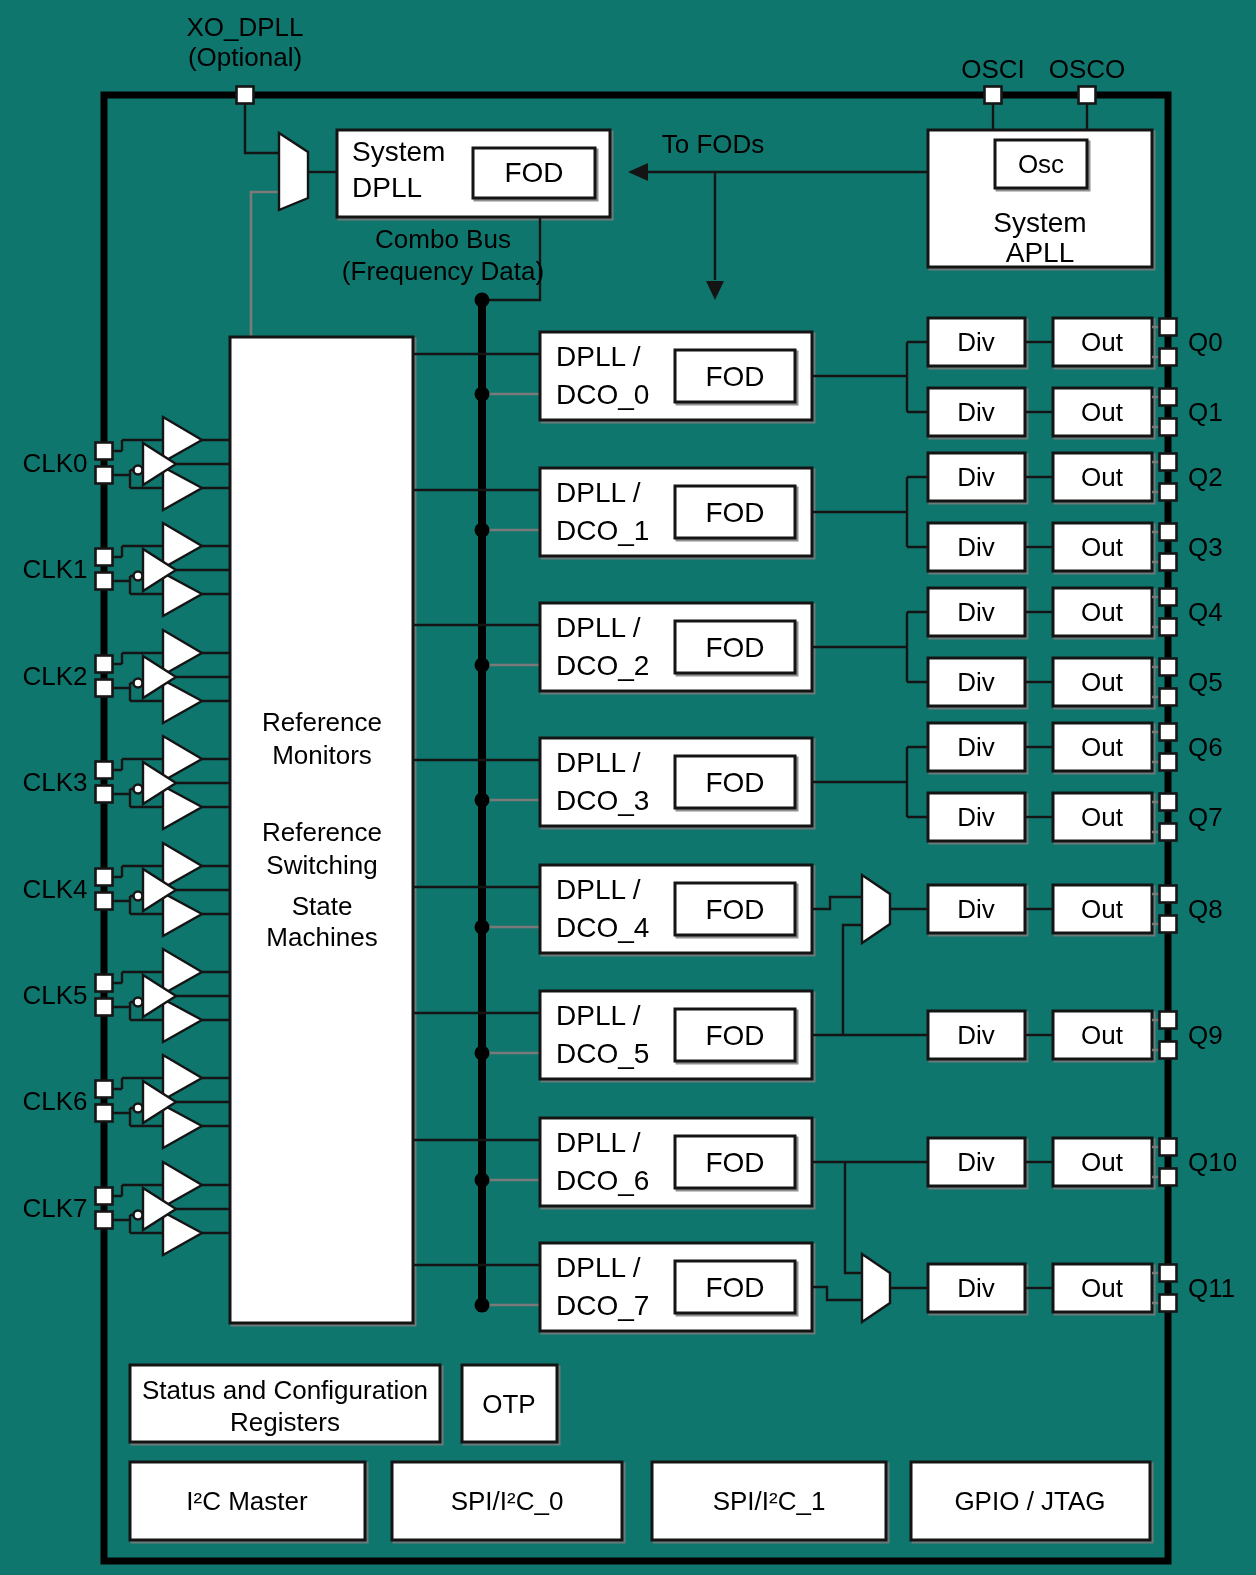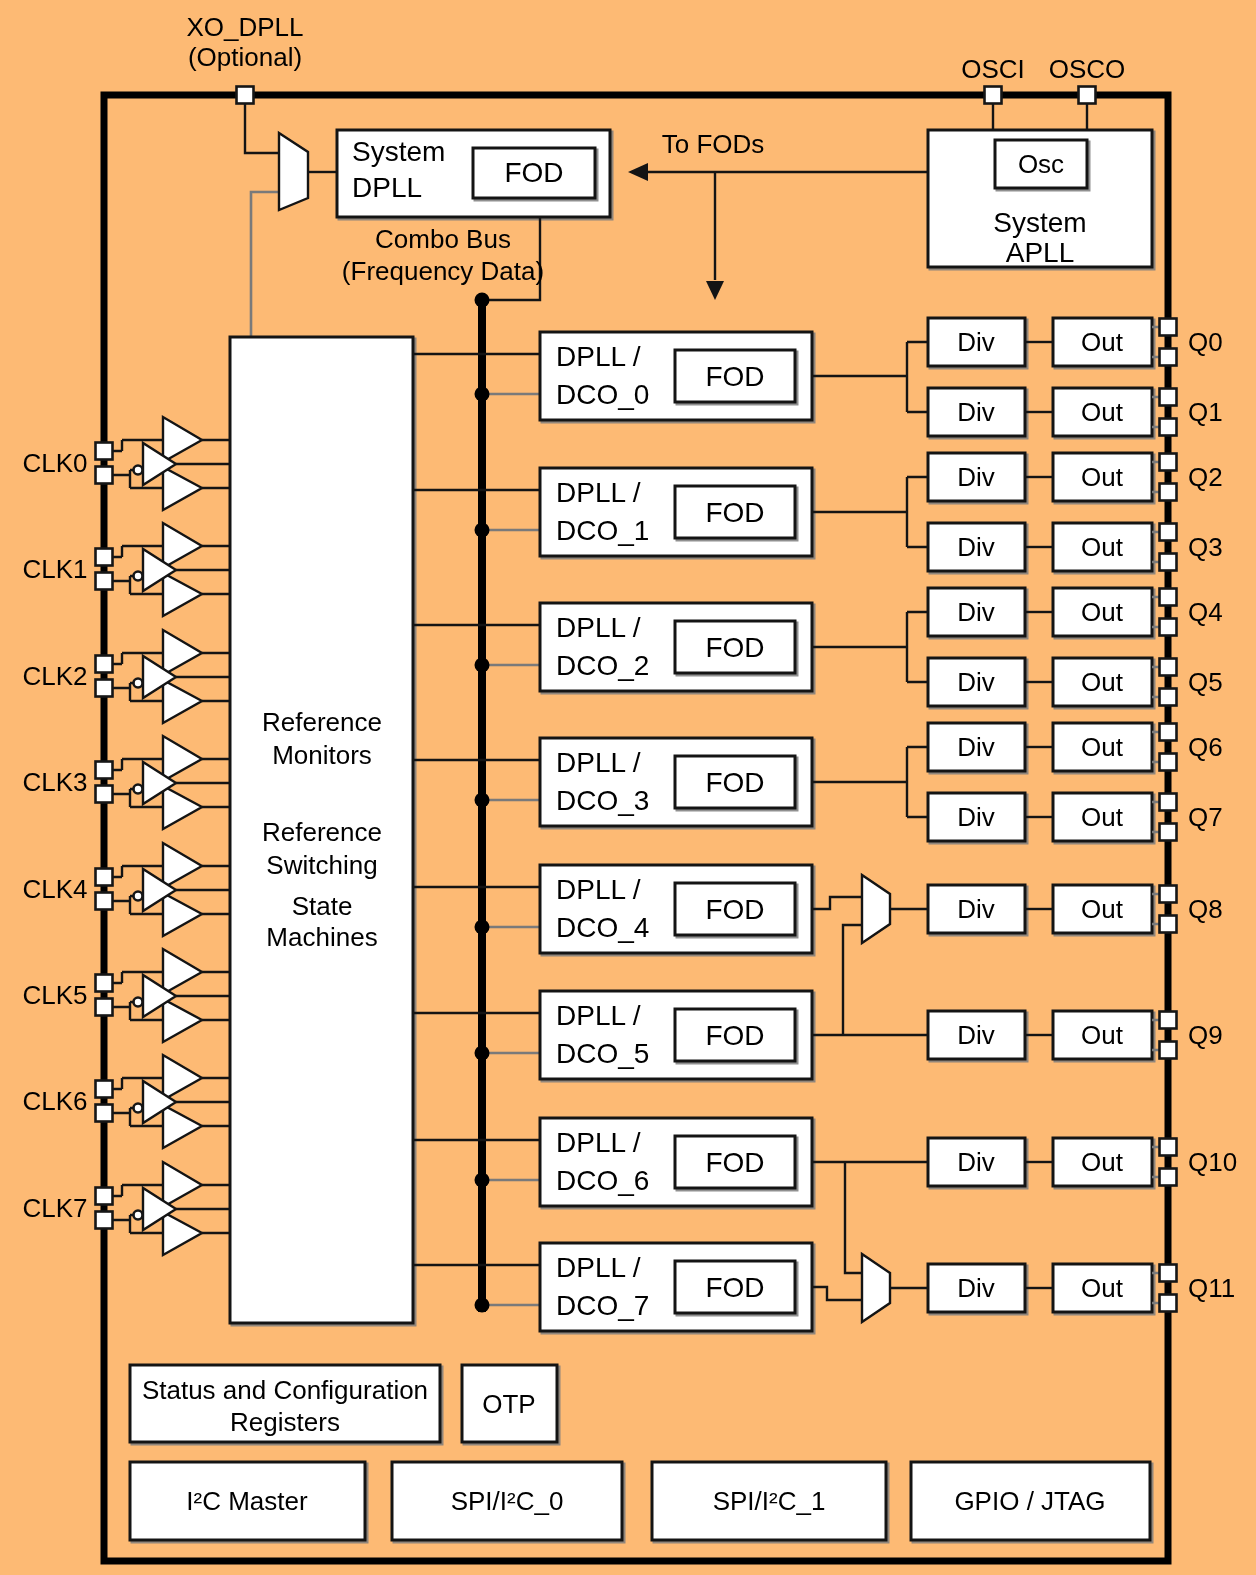--- a/index.html
+++ b/index.html
@@ -1,16 +1,16 @@
 <!DOCTYPE html>
 <html><head>
 <meta charset="utf-8">
 <style>
   html,body{margin:0;padding:0;background:#ffffff;}
-  #stage{width:1256px;height:1575px;position:relative;background:#fdba74;}
+  #stage{width:1256px;height:1575px;position:relative;background:#0f766e;}
   svg{display:block;}
   text{font-family:"Liberation Sans","DejaVu Sans",sans-serif;fill:#000;}
   .t26{font-size:26px;}
   .t28{font-size:28px;}
   .mid{text-anchor:middle;}
   .box{fill:#fff;stroke:#141414;stroke-width:3;filter:drop-shadow(2.5px 2.5px 0 rgba(125,125,125,0.85));}
   .ibox{fill:#fff;stroke:#141414;stroke-width:3;filter:drop-shadow(2px 2px 0 rgba(125,125,125,0.85));}
   .wire{stroke:#141414;stroke-width:2.4;fill:none;}
   .gwire{stroke:#7a7a7a;stroke-width:2.6;fill:none;}
   .bus{stroke:#000;stroke-width:8;fill:none;}

